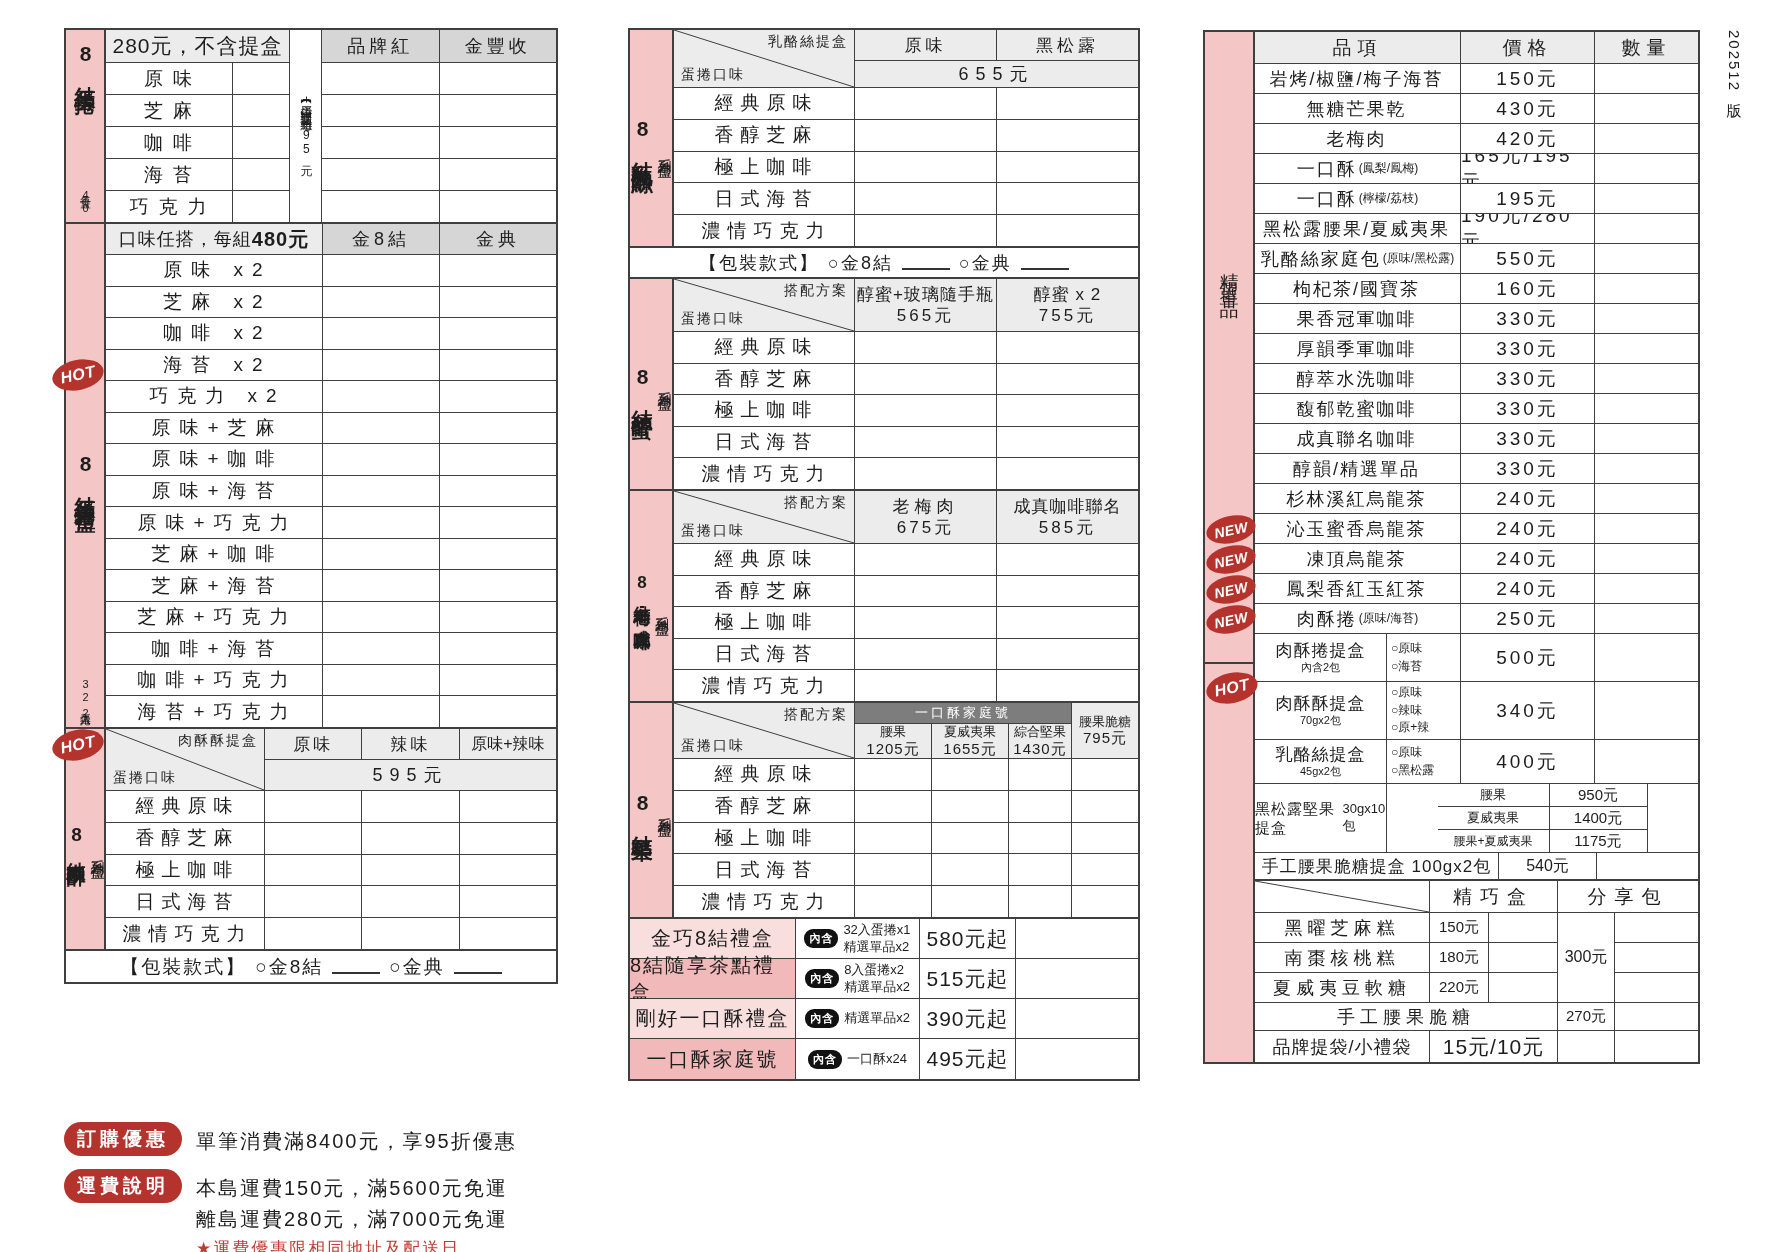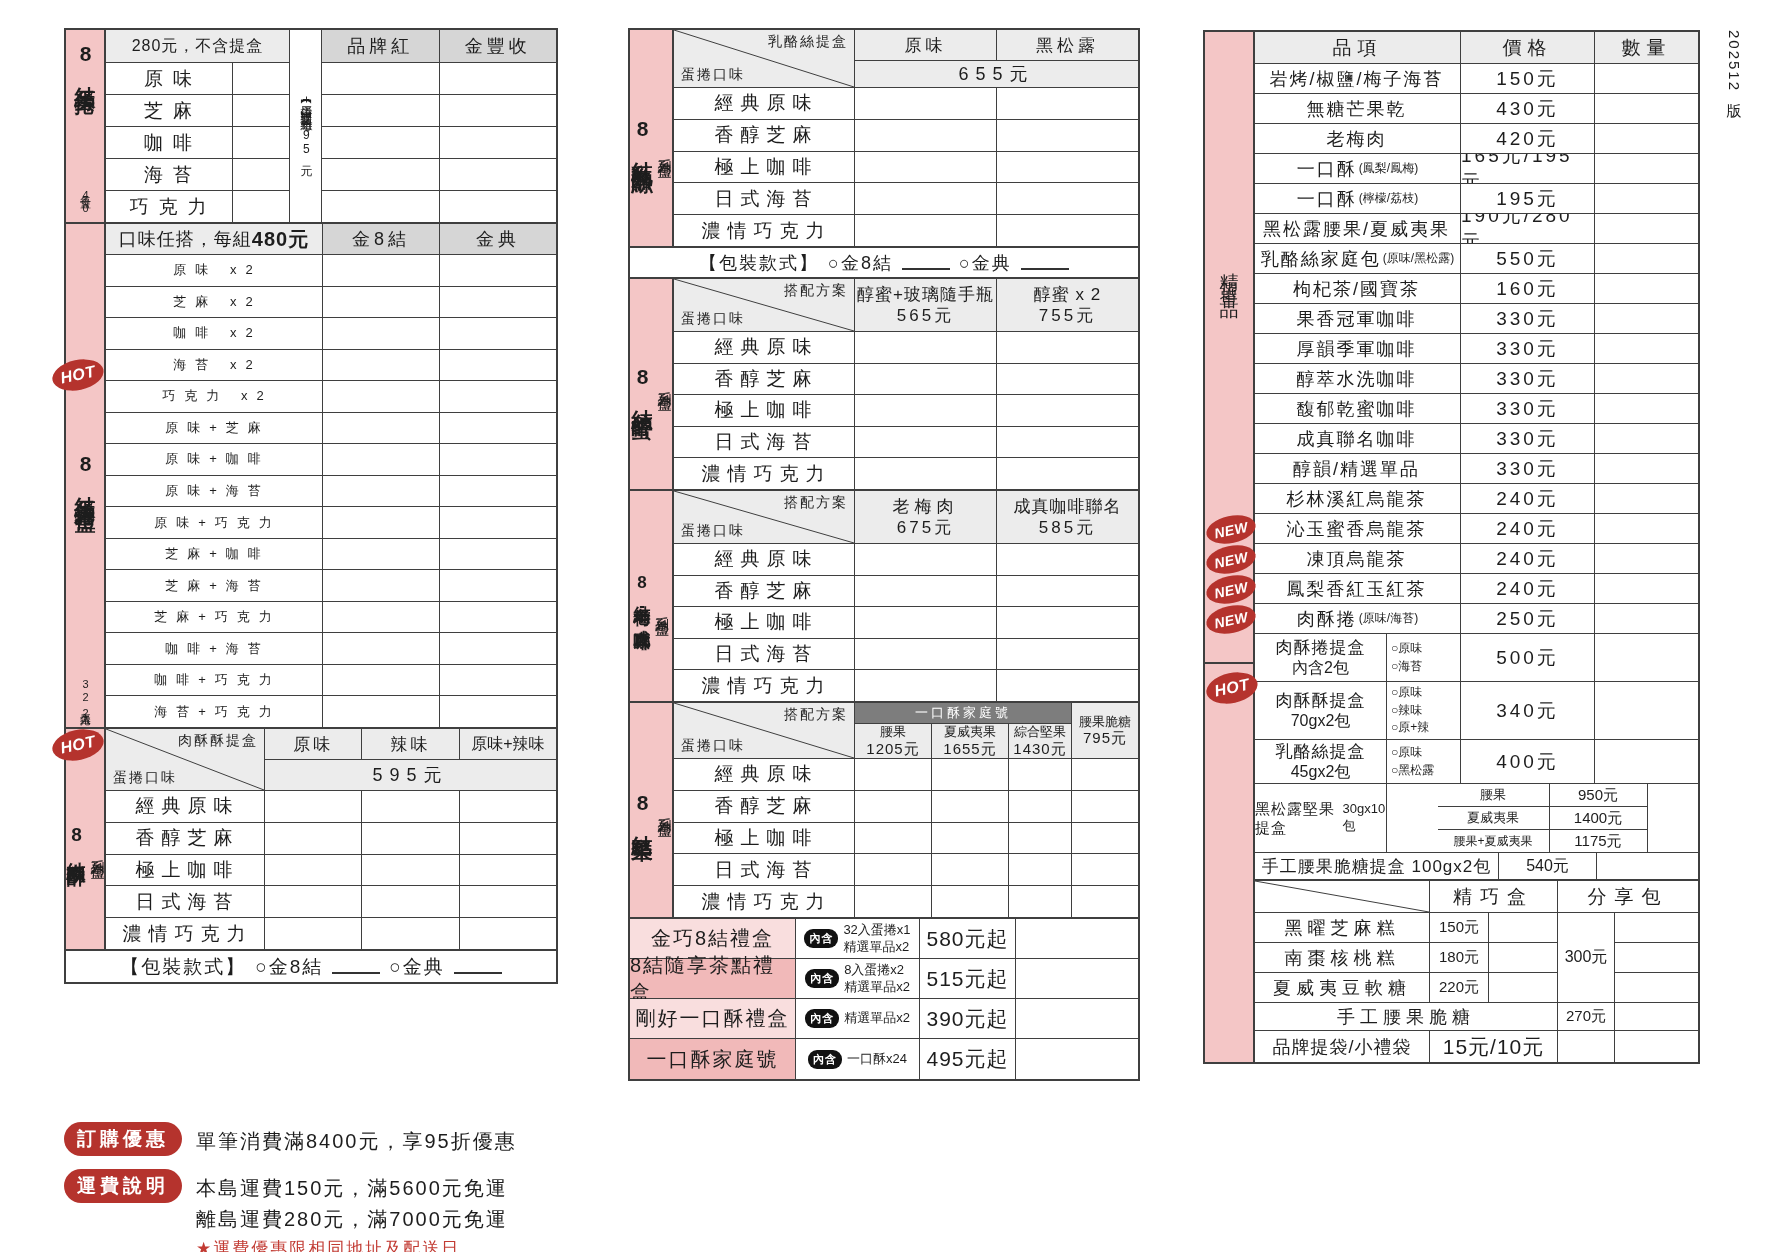--- a/index.html
+++ b/index.html
@@ -13,21 +13,21 @@
 .grid>div{background:#fff;display:flex;align-items:center;justify-content:center;overflow:hidden;position:relative}
 .hlight{background:#ececec !important}
 .hdark{background:#d6d6d6 !important;font-size:18px;letter-spacing:4px}
 .vt{writing-mode:vertical-rl;text-orientation:upright;font-weight:700;font-size:21px;letter-spacing:4px}
 .vt-sm{font-size:17px;letter-spacing:1px}
 .vs{writing-mode:vertical-rl;text-orientation:upright;font-size:14px;letter-spacing:2px;margin-top:26px}
 .vnote{position:absolute;bottom:6px;left:50%;transform:translateX(-50%);writing-mode:vertical-rl;text-orientation:upright;font-size:11px;letter-spacing:1px}
 .stripv{writing-mode:vertical-rl;font-size:12px;line-height:1.15;text-align:center}
 .tmix{text-orientation:mixed}.tupr{text-orientation:upright}
 .flav{font-size:19px;letter-spacing:7px;padding-left:5px}
-.l2lbl{font-size:13px;letter-spacing:9px;padding-left:7px}
+.l2lbl{font-size:19px;letter-spacing:9px;padding-left:7px}
 .s1lbl{font-size:19px;letter-spacing:10px;padding-left:8px}
 .diag .dsvg{position:absolute;left:0;top:0;width:100%;height:100%}
 .diag .dt{position:absolute;top:3px;right:6px;font-size:14px;letter-spacing:2px}
 .diag .db{position:absolute;bottom:3px;left:7px;font-size:14px;letter-spacing:2px}
 .hcmb{font-size:18px;letter-spacing:1px}
 .hcmb b{font-size:20px}
 .h2l{flex-direction:column;font-size:17px;line-height:1.25;letter-spacing:1px}
 .h2l .p2{font-size:17px;letter-spacing:3px}
 .band{background:#7d7d7d !important;color:#fff;font-size:13px;letter-spacing:3px}
 .nuthdr{flex-direction:column;font-size:13px;line-height:1.2}
@@ -62,21 +62,21 @@
 .inmcell{width:206px;gap:2px}
 .iname{font-size:18px;letter-spacing:2px}
 .isub{font-size:12px}
 .iprice{width:134px;font-size:19px;letter-spacing:3px}
 .qty{flex:1;display:flex;align-items:stretch}
 .qty .sub{flex:1}
 .qty .sub+.sub{border-left:1px solid #3f3f3f}
 .q1 .sub:nth-child(2),.q1 .sub:nth-child(3),.q2 .sub:nth-child(3){display:none}
 .bxname{width:132px;flex-direction:column;line-height:1.2}
 .bxname .n{font-size:17px;letter-spacing:1px}
-.bxname .s{font-size:16px}
+.bxname .s{font-size:11px}
 .bxopts{width:74px;flex-direction:column;align-items:flex-start !important;padding-left:4px;font-size:12px;line-height:1.45;justify-content:center}
 .bxprice{width:134px;font-size:19px;letter-spacing:3px}
 .nutname{width:132px;flex-direction:row;line-height:1.3}
 .nutname .n{font-size:15px;letter-spacing:1px}
 .nutname .s{font-size:13px}
 .nutcol{flex:1;display:flex;flex-direction:column}
 .nutsub{display:flex;flex:1;border-bottom:1px solid #3f3f3f}
 .nutsub:last-child{border-bottom:none}
 .nutsub>div{border-right:1px solid #3f3f3f;display:flex;align-items:center;justify-content:center}
 .nutsub>div:last-child{border-right:none}
@@ -101,21 +101,21 @@
 <div class="tbl" style="left:64px;top:28px;width:494px">
   <div class="hotb" style="left:-14px;top:330px">HOT</div>
   <div class="hotb" style="left:-14px;top:700px">HOT</div>
 
   <div class="sec" style="height:194px">
     <div class="side" style="width:40px">
       <span class="vt" style="align-self:flex-start;margin-top:12px">8結蛋捲</span>
       <span class="vnote">每盒40入</span>
     </div>
     <div class="grid" style="grid-template-columns:126px 56px 31px 1fr 1fr;grid-template-rows:32px repeat(5,1fr)">
-      <div class="hlight" style="grid-column:1/3;grid-row:1;font-size:16px;letter-spacing:1px">280元，不含提盒</div>
+      <div class="hlight" style="grid-column:1/3;grid-row:1;font-size:21px;letter-spacing:1px">280元，不含提盒</div>
       <div style="grid-column:3;grid-row:1/7">
         <div class="stripv"><span class="tmix">【蛋捲+提盒組】</span><span class="tupr" style="margin-top:7px">每組</span><span class="tupr" style="margin-top:4px">295元</span></div>
       </div>
       <div class="hdark" style="grid-column:4;grid-row:1">品牌紅</div>
       <div class="hdark" style="grid-column:5;grid-row:1">金豐收</div>
 
         <div class="s1lbl">原味</div>
         <div></div>
         <div></div>
         <div></div>

